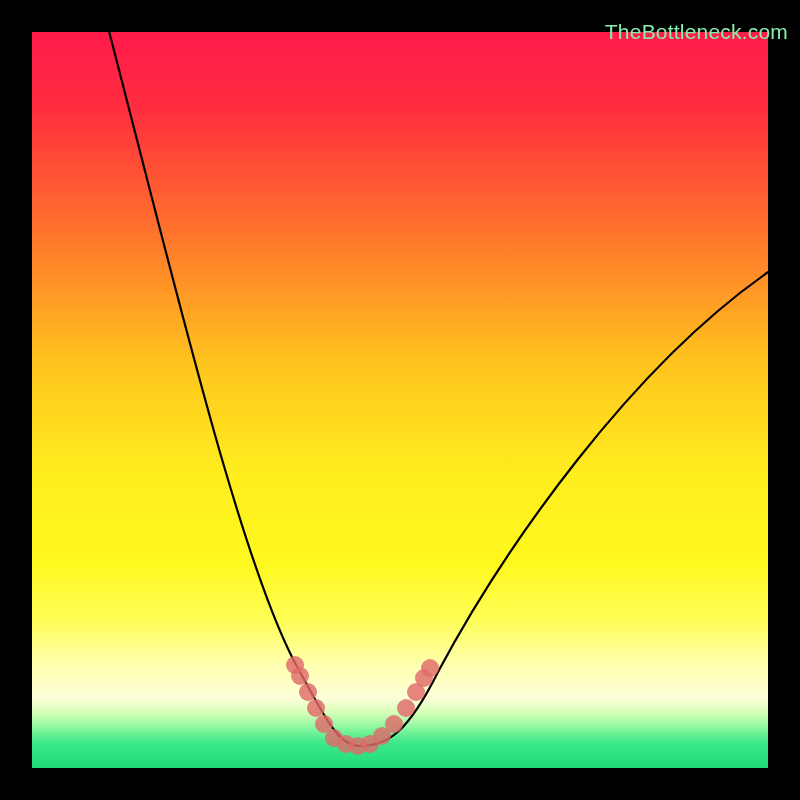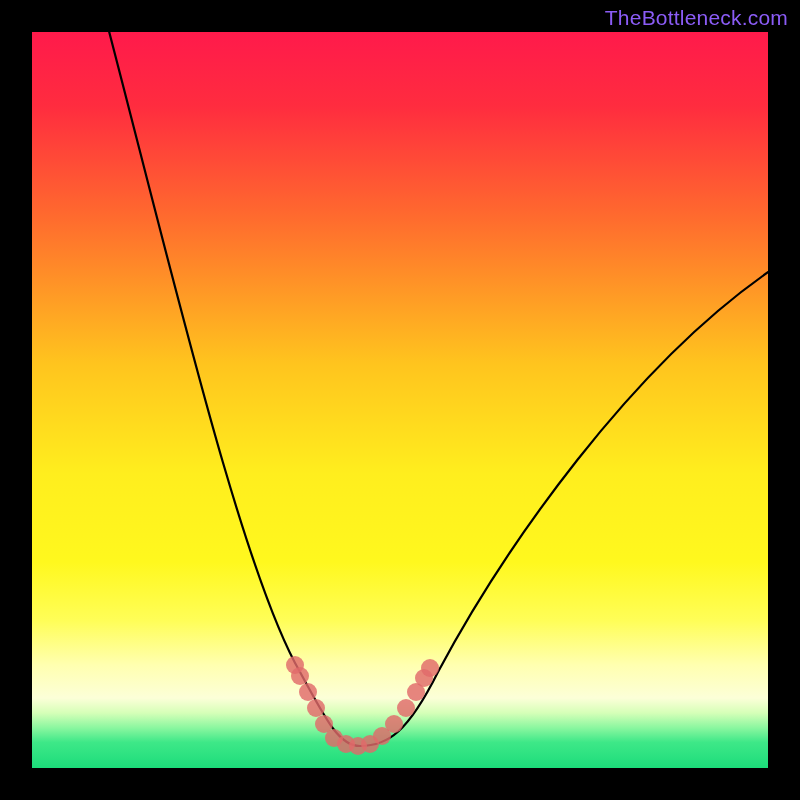--- a/index.html
+++ b/index.html
@@ -23,23 +23,23 @@
   .plot {
     position: absolute;
     left: 32px;
     top: 32px;
     width: 736px;
     height: 736px;
     overflow: hidden;
   }
   .watermark {
     position: absolute;
-    top: 6px;
+    top: 20px;
     right: 12px;
-    color: #8b5cf6;
+    color: #86efac;
     font-size: 21px;
     font-weight: 400;
     letter-spacing: 0.2px;
     z-index: 10;
   }
   svg {
     display: block;
   }
 </style>
 </head>

